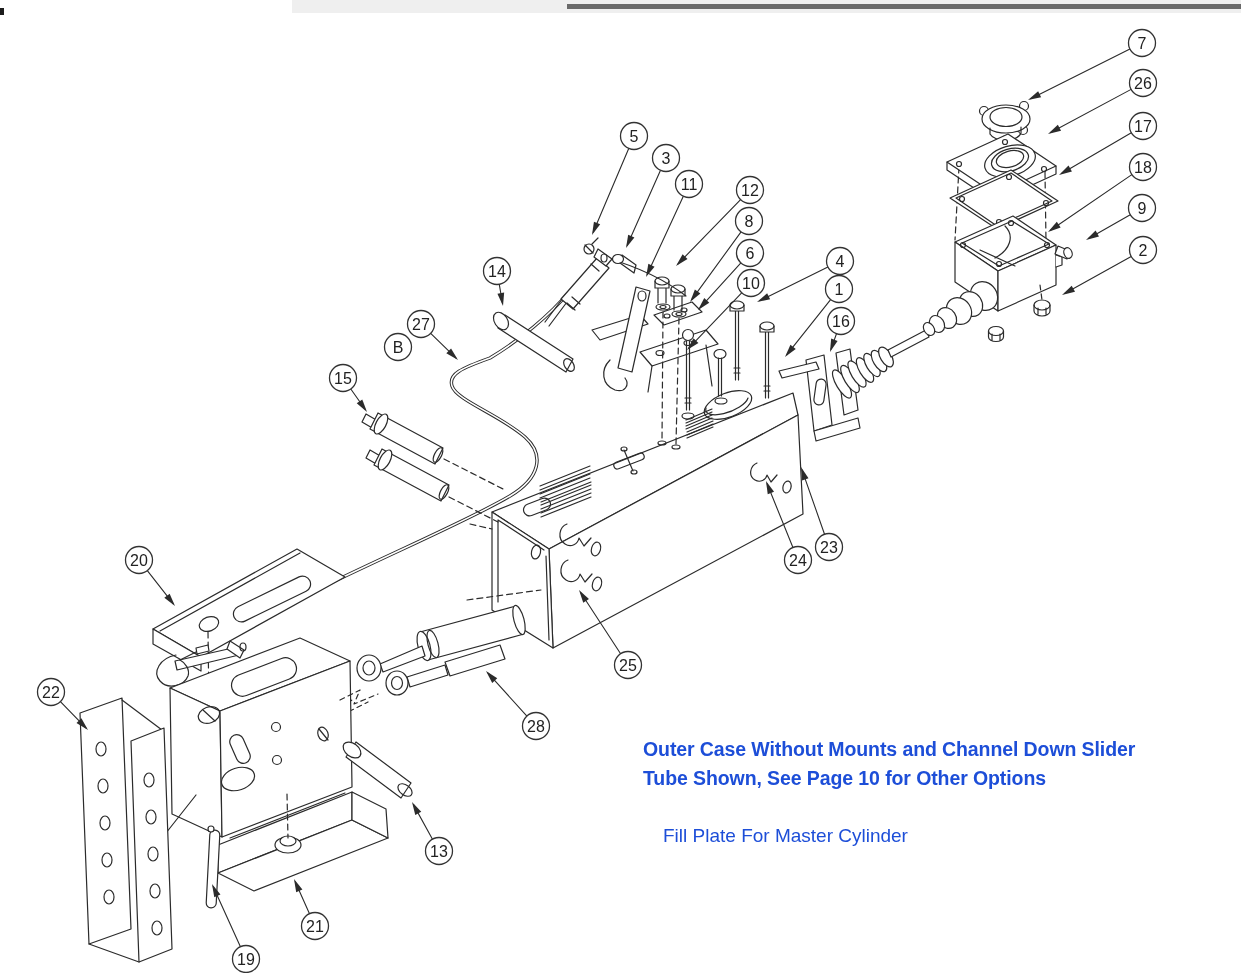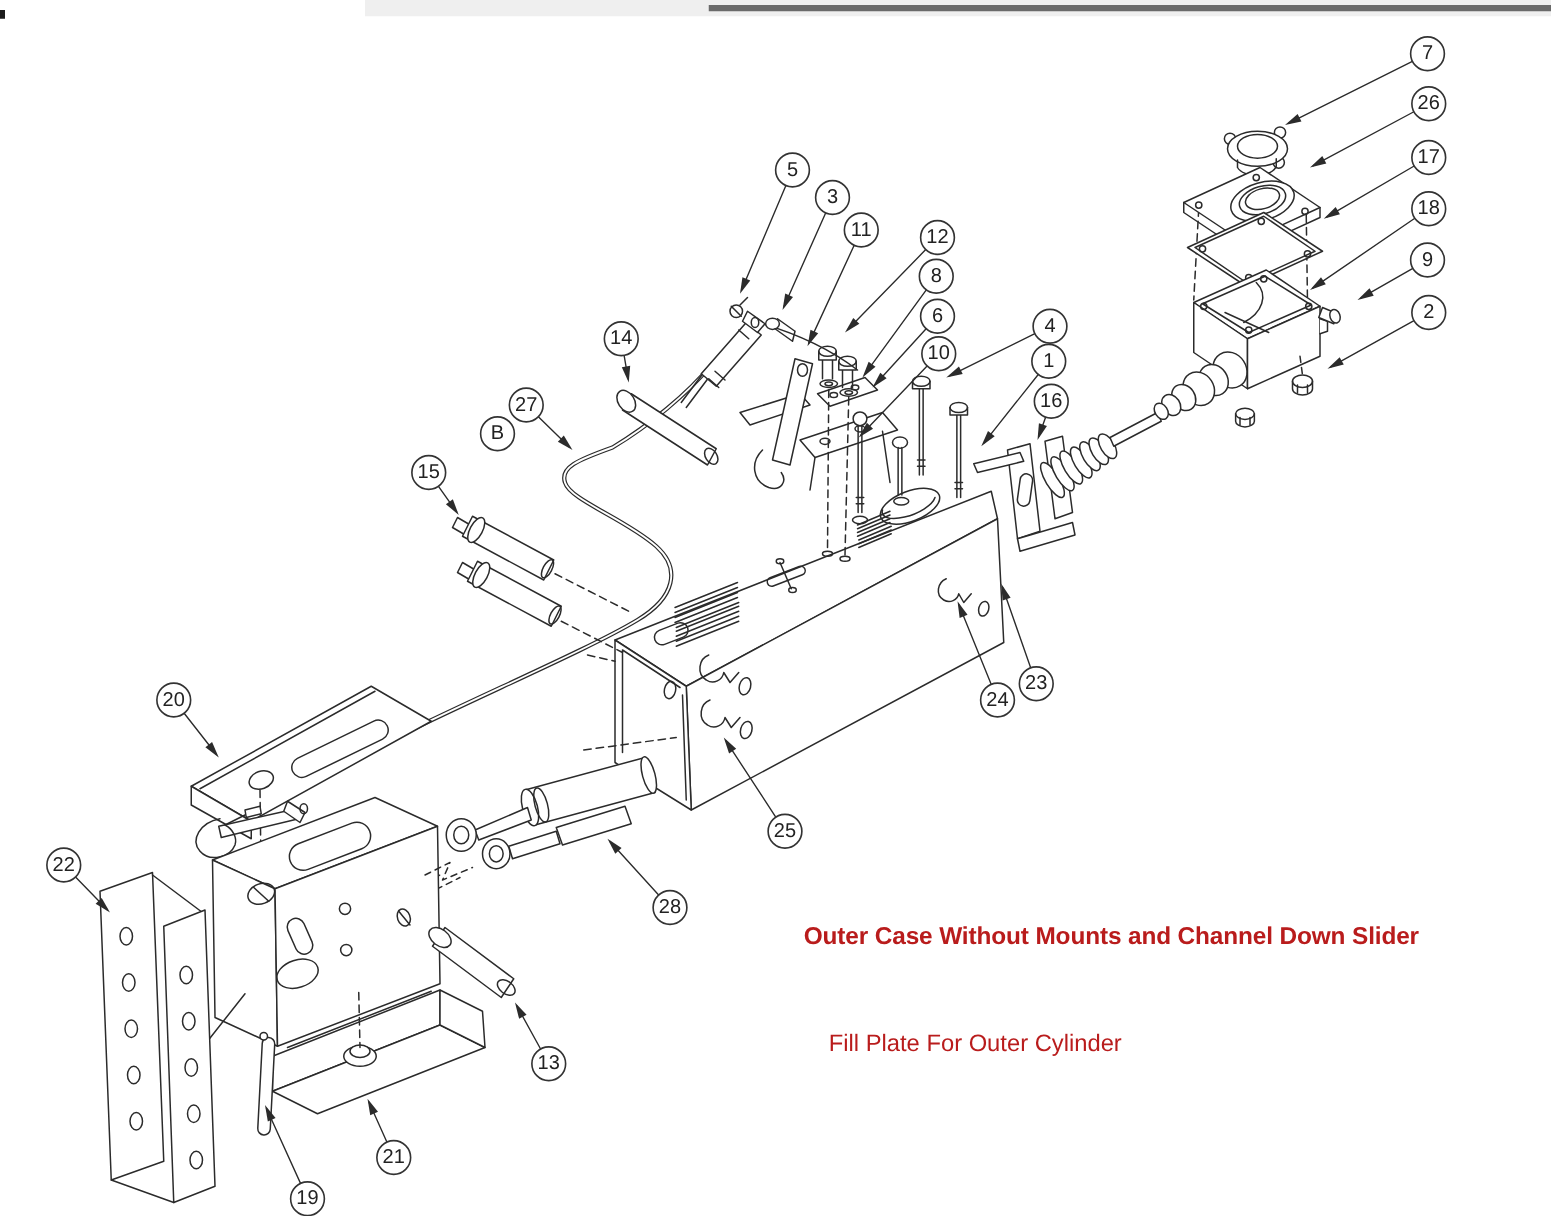--- a/index.html
+++ b/index.html
@@ -1,20 +1,20 @@
 <!DOCTYPE html>
 <html><head>
 <meta charset="utf-8">
 <style>
   html,body{margin:0;padding:0;background:#fff;}
   .stage{position:relative;width:1241px;height:973px;background:#ffffff;overflow:hidden;
          font-family:"Liberation Sans",sans-serif;}
   .artifact{position:absolute;}
   svg{position:absolute;left:0;top:0;}
-  .note{position:absolute;color:#b91c1c;white-space:nowrap;}
+  .note{position:absolute;color:#1d4ed8;white-space:nowrap;}
   #note-main{left:643px;top:735px;font-size:19.5px;font-weight:bold;line-height:29px;letter-spacing:-0.1px;}
   #note-fill{left:663px;top:823px;font-size:19px;line-height:25px;}
   .ln{display:block;}
 </style>
 </head>
 <body>
 
 <div class="stage">
 
   <div class="artifact" style="left:292px;top:0;width:949px;height:13px;background:#efefef;"></div>
@@ -465,17 +465,18 @@
         </g>
         <g>
           <circle cx="398" cy="347" r="13.5" fill="#ffffff" stroke="#333333" stroke-width="1.3"></circle>
           <text x="398" y="347" text-anchor="middle" dominant-baseline="central" font-size="16" fill="#222" stroke="none">B</text>
         </g>
       </g>
   </svg>
 
   <div class="note" id="note-main">
     <span class="ln">Outer Case Without Mounts and Channel Down Slider</span>
+    <span class="ln">Tube Shown, See Page 10 for Other Options</span>
   </div>
   <div class="note" id="note-fill">
-    <span class="ln">Fill Plate For Outer Cylinder</span>
+    <span class="ln">Fill Plate For Master Cylinder</span>
   </div>
 </div>
 
 </body></html>

